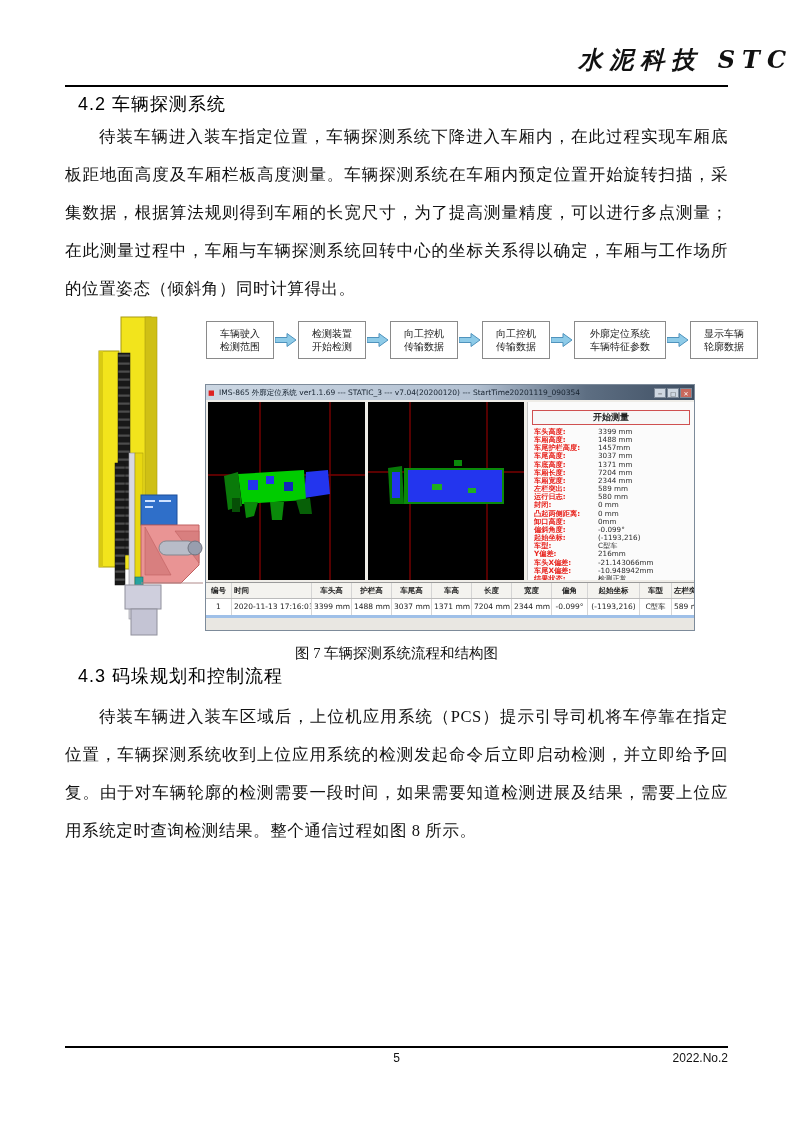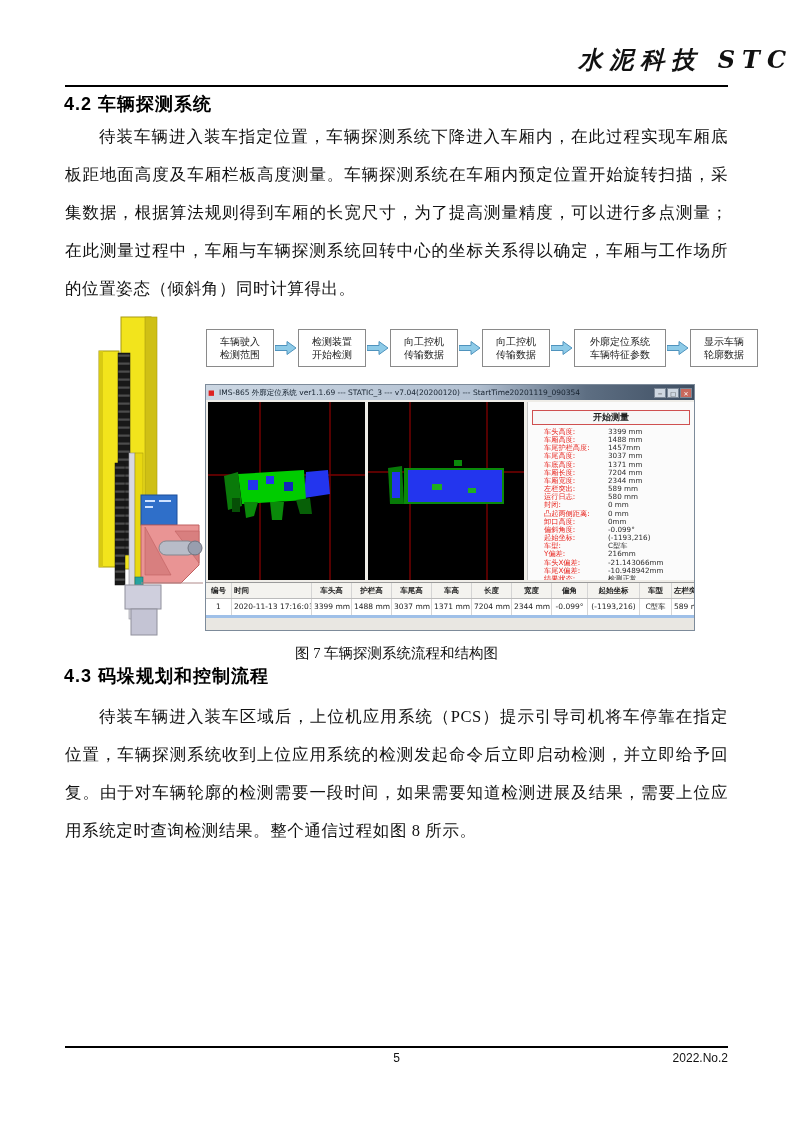--- a/index.html
+++ b/index.html
@@ -4,32 +4,32 @@
 <style>
   html,body{margin:0;padding:0;background:#888;}
   .page{position:relative;width:793px;height:1122px;background:#ffffff;margin:0 auto;
         font-family:"Liberation Serif",serif;color:#000;overflow:hidden;}
   
   .journal-title{position:absolute;top:44px;left:0;width:793px;text-align:right;
         font-family:"DejaVu Serif",serif;font-style:italic;font-weight:bold;
         font-size:24px;letter-spacing:7px;color:#111;}
   .header-rule{position:absolute;top:85px;left:65px;width:663px;height:2px;background:#000;}
   
-  .h-sec{position:absolute;left:64px;width:663px;font-family:"Liberation Sans",sans-serif;
-        font-weight:bold;font-size:18px;color:#000;letter-spacing:1px;}
+  .h-sec{position:absolute;left:78px;width:663px;font-family:"Liberation Sans",sans-serif;
+        font-weight:normal;font-size:18px;color:#000;letter-spacing:1px;}
   .h42{top:92px;}
   .h43{top:664px;}
   .para{position:absolute;left:65px;width:663px;font-size:16.5px;line-height:38px;
         text-align:justify;text-indent:34px;letter-spacing:0.6px;color:#111;}
   .p1{top:118px;}
   .p2{top:698px;}
   
   .figure{position:absolute;left:65px;top:313px;width:663px;height:330px;}
   .machine{position:absolute;left:20px;top:0px;width:120px;height:326px;}
-  .flow{position:absolute;left:141px;top:16px;width:492px;display:flex;align-items:center;}
+  .flow{position:absolute;left:141px;top:8px;width:492px;display:flex;align-items:center;}
   .fbox{width:62px;border:1px solid #8a8a8a;background:#fff;text-align:center;
         font-family:"Liberation Sans",sans-serif;font-size:10px;line-height:13px;
         padding:5px 2px;color:#222;flex-shrink:0;}
   .fbox.wide{width:86px;}
   .farrow{width:22px;height:14px;flex-shrink:0;margin:0 1px;}
   
   .sw{position:absolute;left:140px;top:71px;width:490px;height:247px;
       font-family:"DejaVu Sans",sans-serif;background:#e9e7e2;border:1px solid #7d8b9a;
       box-sizing:border-box;}
   .sw-title{height:15px;display:flex;align-items:center;padding:0 2px;
@@ -47,21 +47,21 @@
   .sw-body{position:relative;height:182px;background:#efede8;}
   .vp{position:absolute;top:2px;height:178px;background:#000;}
   .vp1{left:2px;width:157px;}
   .vp2{left:162px;width:156px;}
   .mpanel{position:absolute;left:321px;top:2px;width:167px;height:178px;background:#fbfbfb;
       border-left:1px solid #c5c5c5;box-sizing:border-box;overflow:hidden;}
   .mbtn{margin:8px 4px 2px 4px;border:1px solid #cf5050;background:#f7f7f7;text-align:center;
       font-size:9px;line-height:13px;font-weight:bold;color:#222;}
   .mrows{padding:1px 3px 0 6px;}
   .mrow{display:flex;font-size:7.2px;line-height:8.15px;white-space:nowrap;}
-  .mlabel{color:#e8221c;font-weight:normal;min-width:64px;margin-left:10px;}
+  .mlabel{color:#e8221c;font-weight:bold;min-width:64px;}
   .mvalue{color:#2b2b2b;}
   .sw-table{height:32px;background:#fff;border-top:1px solid #9a9a9a;overflow:hidden;}
   .trow{display:flex;font-size:7.5px;line-height:15px;height:16px;box-sizing:border-box;}
   .trow.head{background:#f4f3ef;border-bottom:1px solid #bbb;font-weight:bold;}
   .tc{flex-shrink:0;padding:0 2px;border-right:1px solid #d5d5d5;white-space:nowrap;
       overflow:hidden;color:#222;box-sizing:border-box;text-align:center;}
   .c0{width:26px}.c1{width:80px;text-align:left}.c2{width:40px}.c3{width:40px}.c4{width:40px}
   .c5{width:40px}.c6{width:40px}.c7{width:40px}.c8{width:36px}.c9{width:52px}
   .c10{width:32px}.c11{width:24px;border-right:none}
   .sw-foot{height:3px;background:#9fc0e8;}

